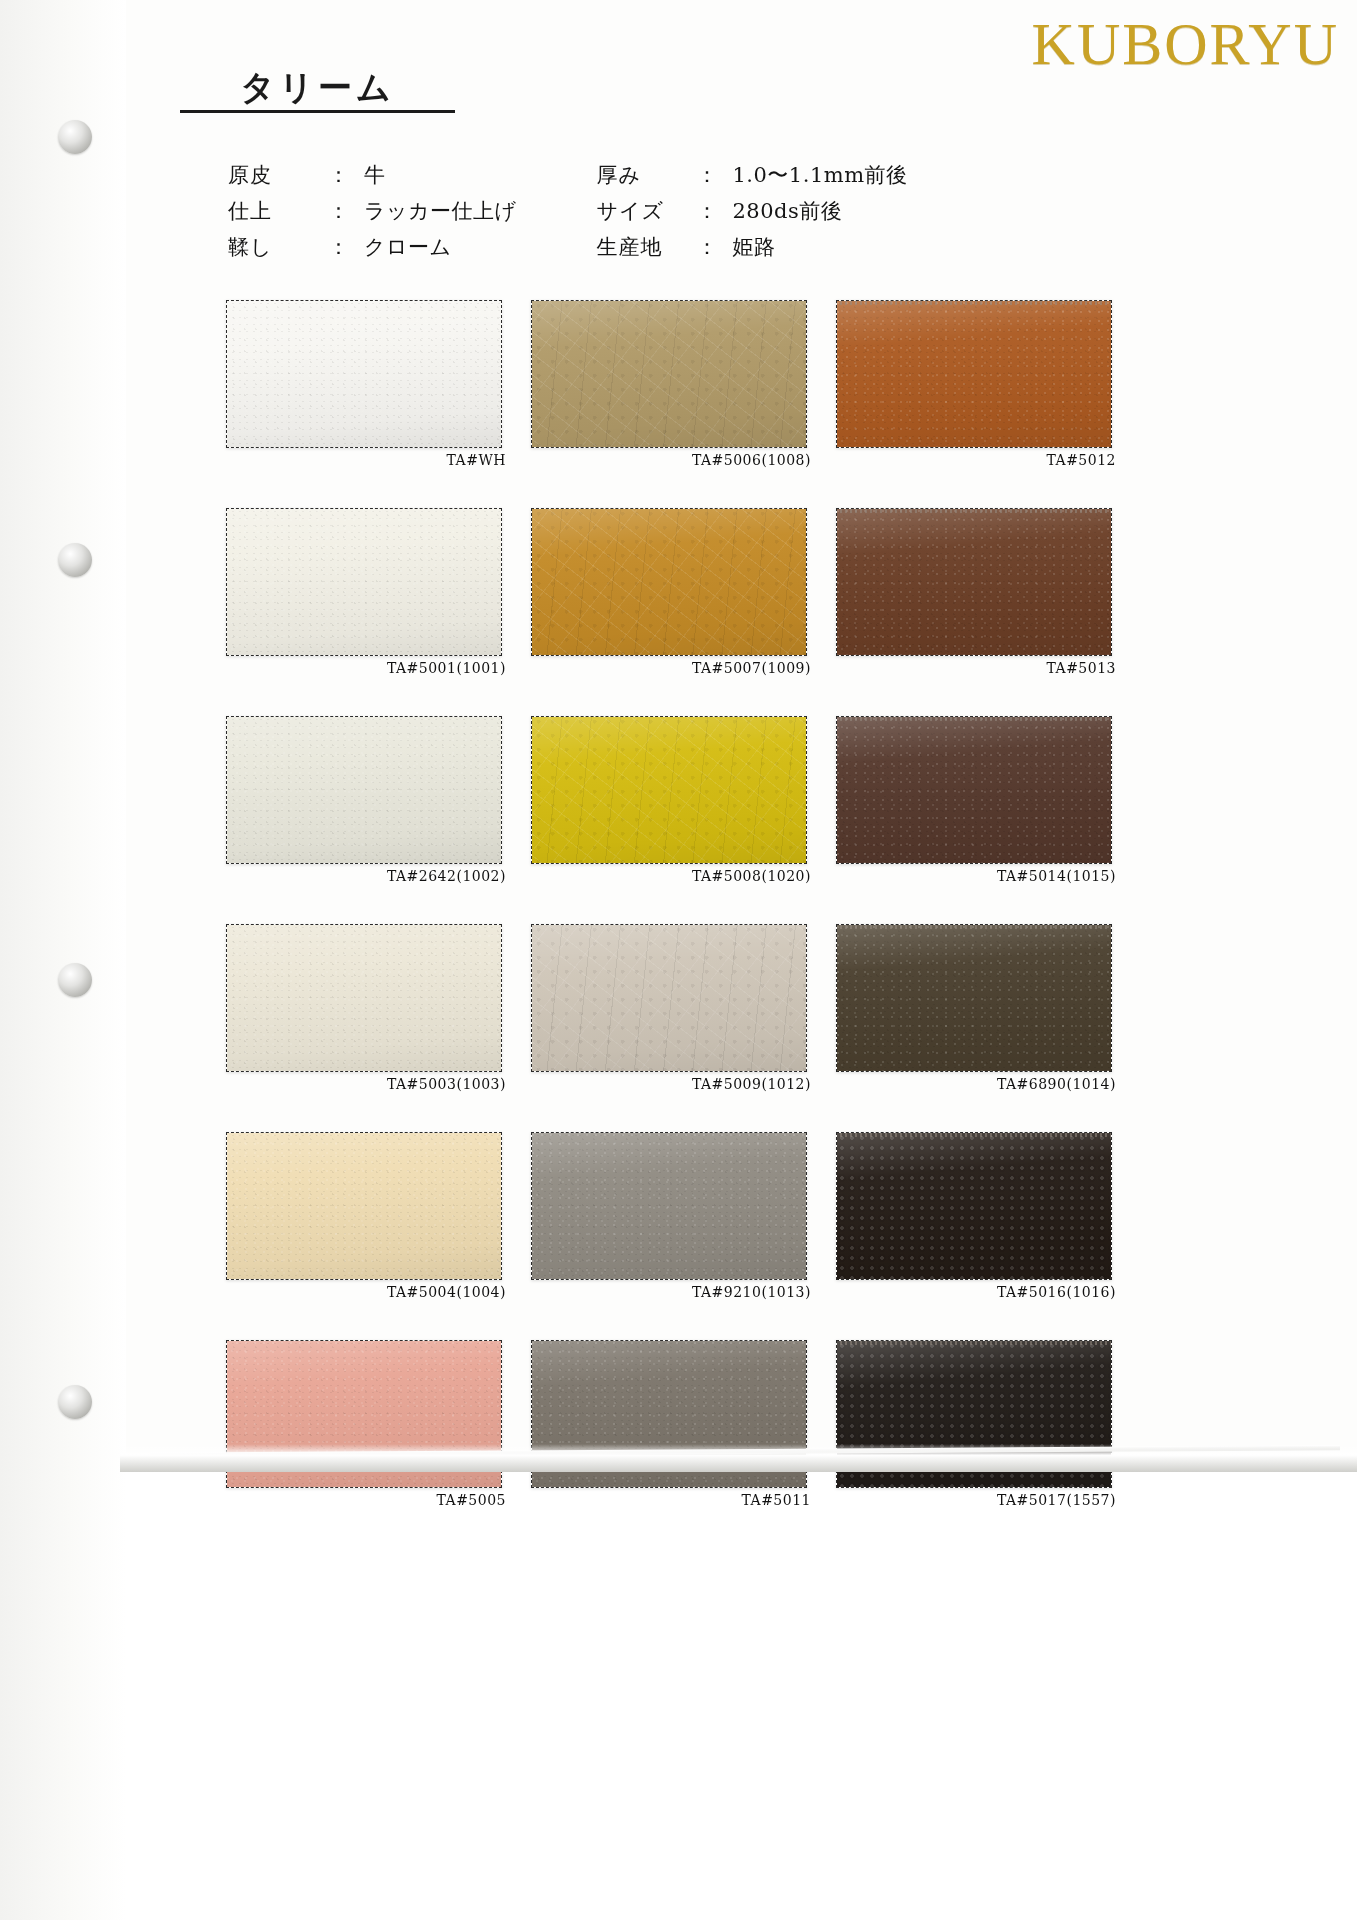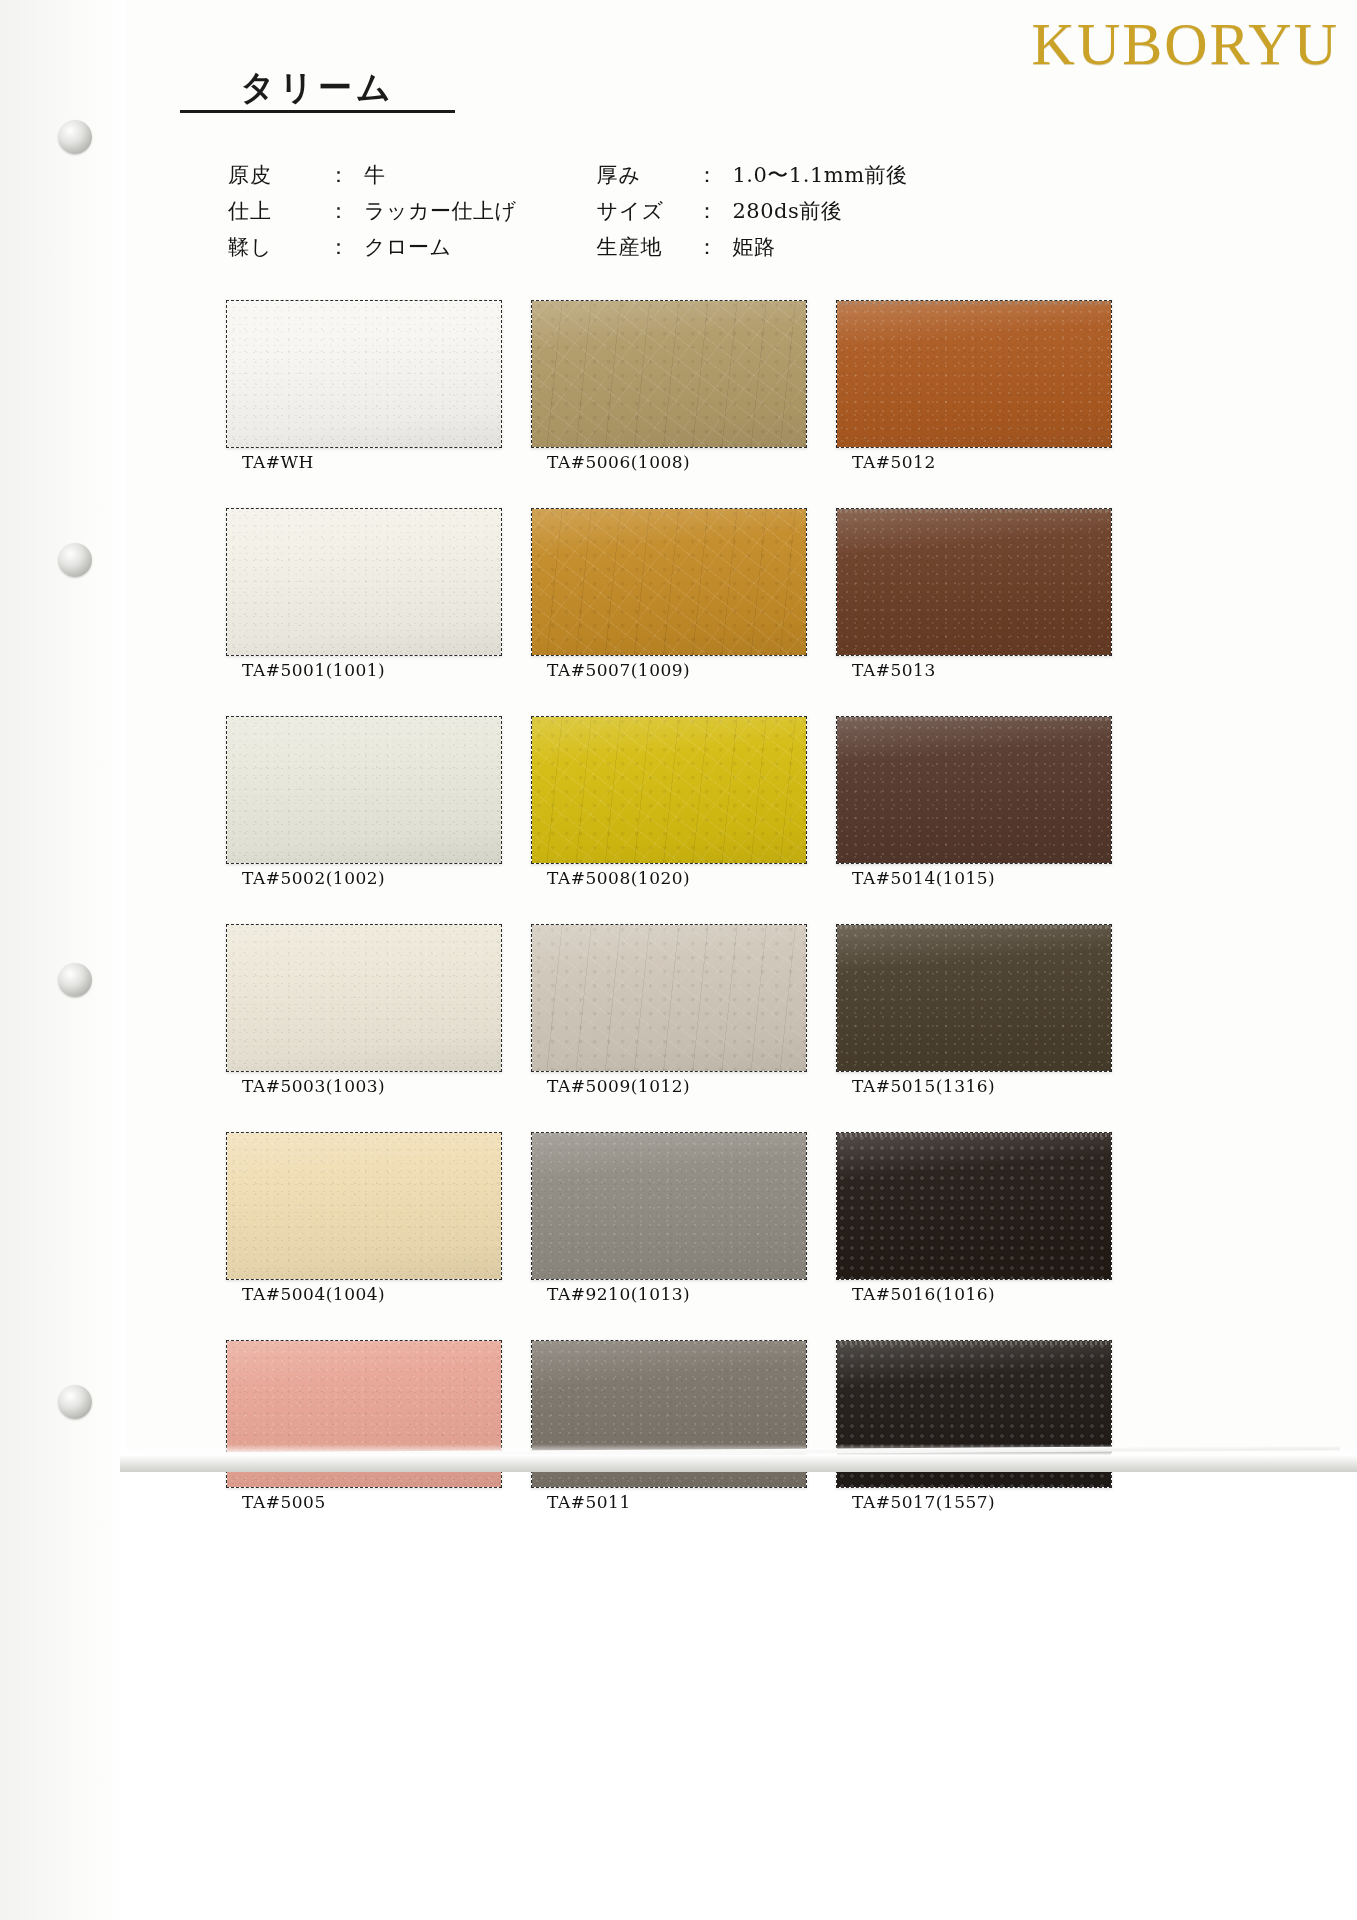--- a/index.html
+++ b/index.html
@@ -169,24 +169,24 @@
   
   .torn-top {
     position: absolute;
     left: -2px; top: -3px; right: -2px; height: 7px;
     background: repeating-linear-gradient(90deg,
        rgba(150,140,130,0.55) 0 2px, rgba(255,255,255,0.0) 2px 5px);
     pointer-events: none;
   }
   .swatch-label {
     position: absolute;
-    left: 16px; top: 152px;
+    left: 4px; top: 152px;
     width: 276px;
-    text-align: left;
-    font-size: 17px;
+    text-align: right;
+    font-size: 14px;
     letter-spacing: 0.5px;
     color: #111;
     font-family: "DejaVu Serif", "Liberation Serif", serif;
     white-space: nowrap;
   }
 </style>
 </head>
 <body>
 
 <div id="sheet">
@@ -287,21 +287,21 @@
           <div class="sheen"></div>
           <div class="torn-top"></div>
         </div>
         <div class="swatch-label">TA#5013</div>
       </div>
       <div class="cell">
         <div class="swatch">
           <div class="fill grain-fine" style="background: rgb(233, 232, 220);"></div>
           <div class="sheen"></div>
         </div>
-        <div class="swatch-label">TA#5002(1002)</div>
+        <div class="swatch-label">TA#2642(1002)</div>
       </div>
       <div class="cell">
         <div class="swatch">
           <div class="fill grain-crack" style="background: rgb(212, 188, 16);"></div>
           <div class="sheen"></div>
         </div>
         <div class="swatch-label">TA#5008(1020)</div>
       </div>
       <div class="cell">
         <div class="swatch">
@@ -324,21 +324,21 @@
           <div class="sheen"></div>
         </div>
         <div class="swatch-label">TA#5009(1012)</div>
       </div>
       <div class="cell">
         <div class="swatch">
           <div class="fill grain-fine" style="background: rgb(74, 63, 46);"></div>
           <div class="sheen"></div>
           <div class="torn-top"></div>
         </div>
-        <div class="swatch-label">TA#5015(1316)</div>
+        <div class="swatch-label">TA#6890(1014)</div>
       </div>
       <div class="cell">
         <div class="swatch">
           <div class="fill grain-fine" style="background: rgb(240, 221, 179);"></div>
           <div class="sheen"></div>
         </div>
         <div class="swatch-label">TA#5004(1004)</div>
       </div>
       <div class="cell">
         <div class="swatch">

